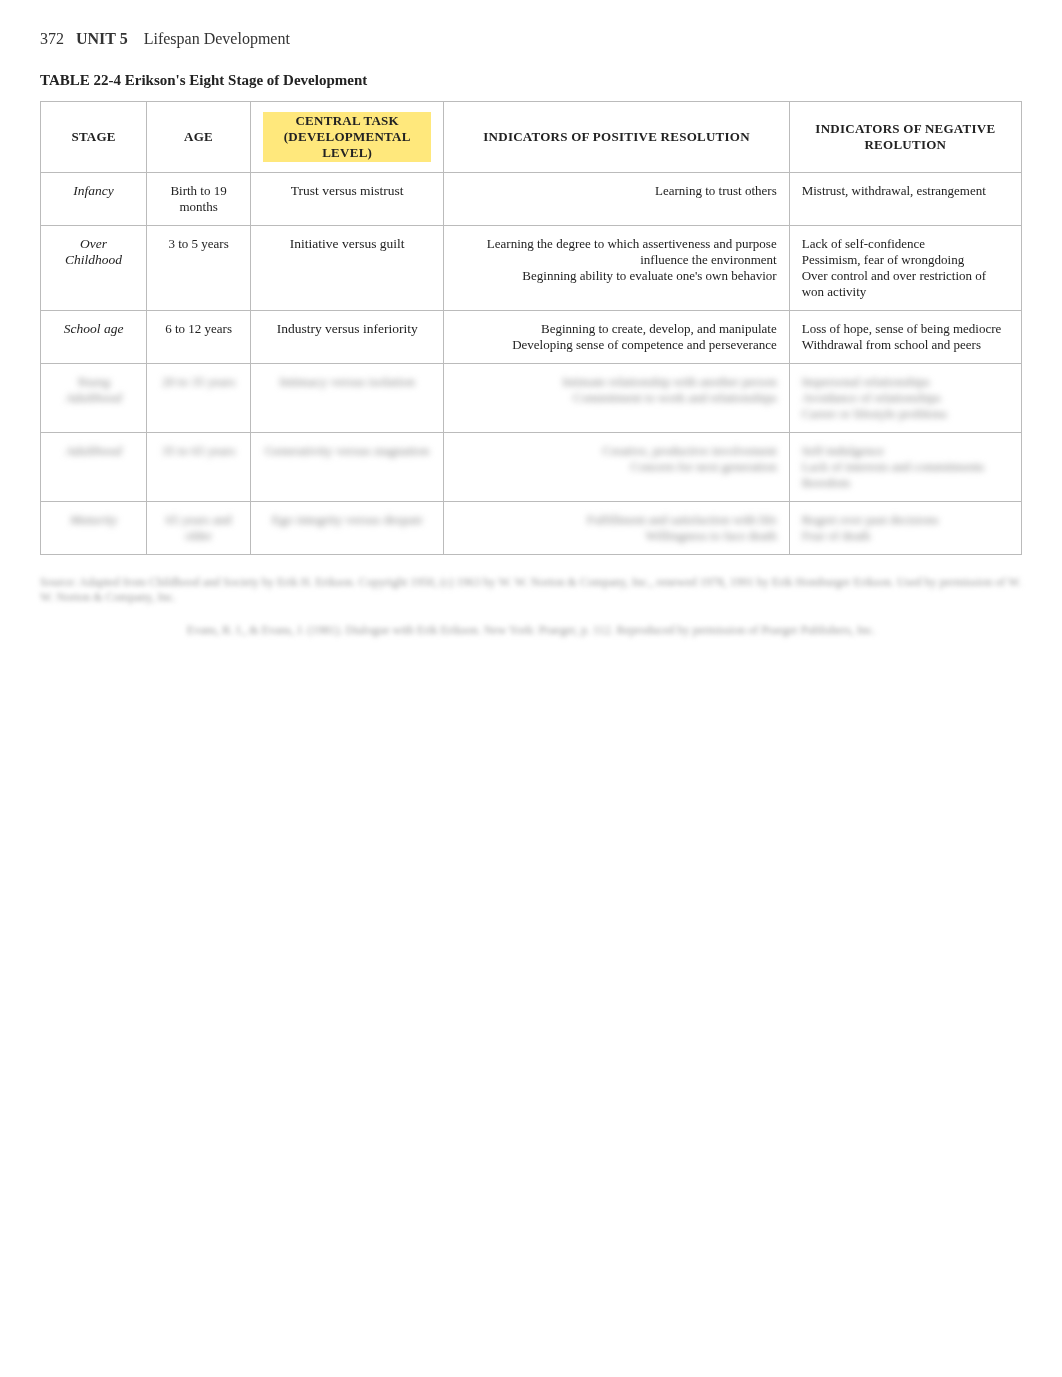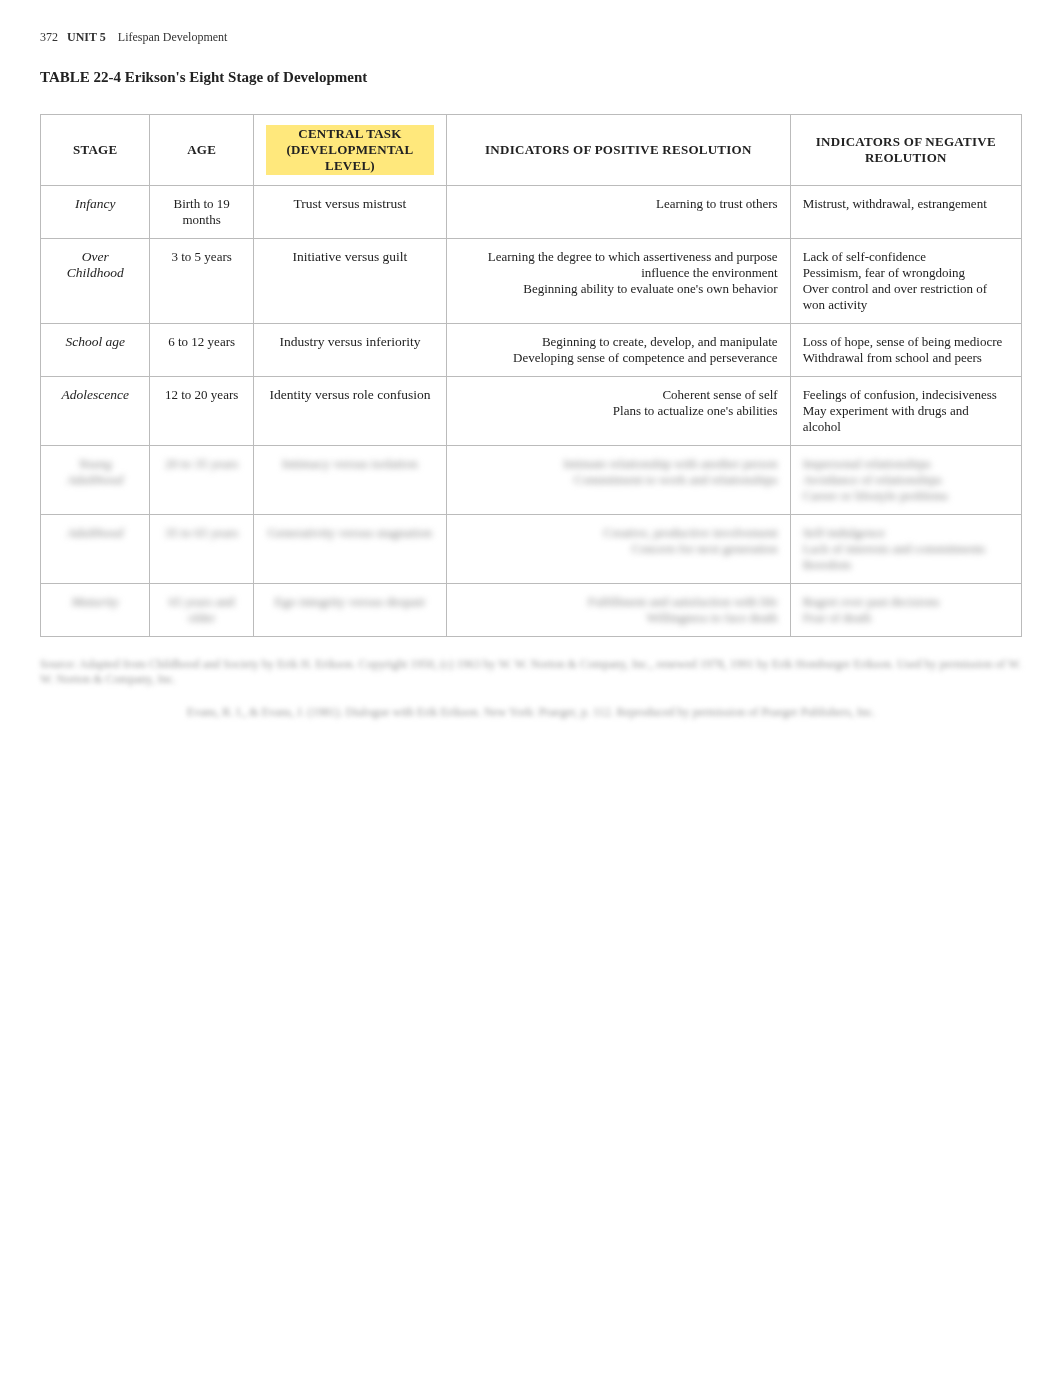--- a/index.html
+++ b/index.html
@@ -5,31 +5,31 @@
     * { box-sizing: border-box; margin: 0; padding: 0; }
     body {
       background: #fff;
       font-family: Georgia, 'Times New Roman', serif;
       font-size: 14px;
       color: #222;
       padding: 30px 40px;
       max-width: 1062px;
     }
     .page-header {
-      font-size: 12px;
+      font-size: 16px;
       margin-bottom: 24px;
       color: #333;
     }
     .page-header .unit-label {
       font-weight: bold;
     }
     .table-title {
       font-size: 15px;
       font-weight: bold;
-      margin-bottom: 28px;
+      margin-bottom: 12px;
     }
     table {
       width: 100%;
       border-collapse: collapse;
       border: 1px solid #84cc16;
     }
     th, td {
       border: 1px solid #bbb;
       padding: 10px 12px;
       vertical-align: top;
@@ -123,27 +123,20 @@
         <td class="neg-col ">Lack of self-confidence<br>Pessimism, fear of wrongdoing<br>Over control and over restriction of won activity</td>
       </tr>
       <tr>
         <td class="stage-col ">School age</td>
         <td class="age-col ">6 to 12 years</td>
         <td class="task-col ">Industry versus inferiority</td>
         <td class="pos-col ">Beginning to create, develop, and manipulate<br>Developing sense of competence and perseverance</td>
         <td class="neg-col ">Loss of hope, sense of being mediocre<br>Withdrawal from school and peers</td>
       </tr>
       <tr>
-        <td class="stage-col ">Adolescence</td>
-        <td class="age-col ">12 to 20 years</td>
-        <td class="task-col ">Identity versus role confusion</td>
-        <td class="pos-col ">Coherent sense of self<br>Plans to actualize one's abilities</td>
-        <td class="neg-col ">Feelings of confusion, indecisiveness<br>May experiment with drugs and alcohol</td>
-      </tr>
-      <tr>
         <td class="stage-col blurred">Young Adulthood</td>
         <td class="age-col blurred">20 to 35 years</td>
         <td class="task-col blurred">Intimacy versus isolation</td>
         <td class="pos-col blurred">Intimate relationship with another person<br>Commitment to work and relationships</td>
         <td class="neg-col blurred">Impersonal relationships<br>Avoidance of relationships<br>Career or lifestyle problems</td>
       </tr>
       <tr>
         <td class="stage-col blurred">Adulthood</td>
         <td class="age-col blurred">35 to 65 years</td>
         <td class="task-col blurred">Generativity versus stagnation</td>

